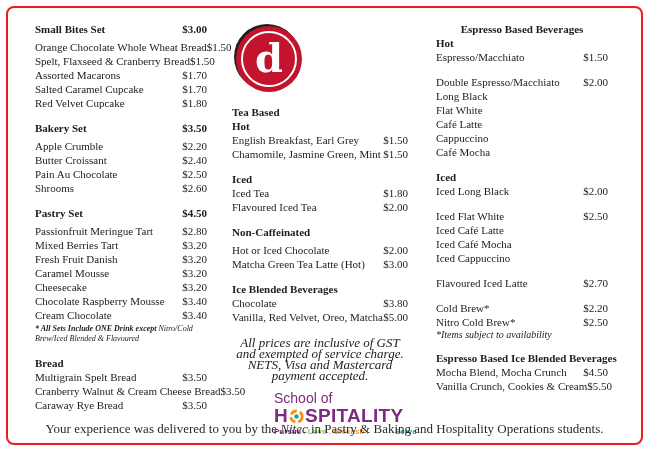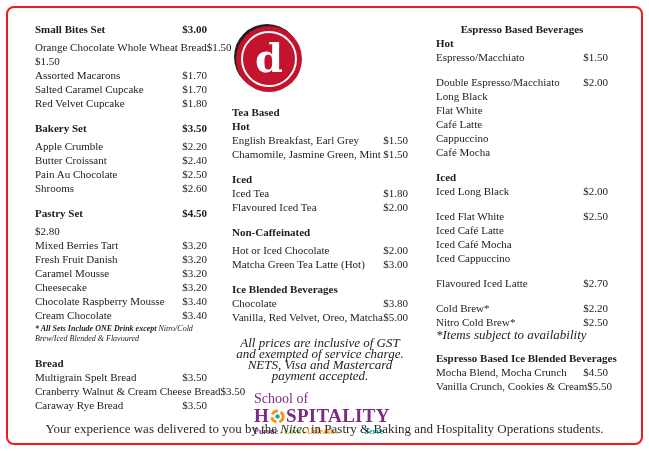--- a/index.html
+++ b/index.html
@@ -13,38 +13,38 @@
   .col-right{left:436px;top:22px;width:172px;}
   .row{display:flex;justify-content:space-between;font-size:11px;line-height:14px;}
   .row .nm{white-space:nowrap;}
   .row.header{font-weight:bold;}
   .row.bold{font-weight:bold;}
   .row.center{font-weight:bold;justify-content:center;white-space:nowrap;}
   .gap{height:11px;}
   .space{height:4px;}
   .fn{font-size:8px;font-style:italic;line-height:10px;margin-top:2px;margin-bottom:1px;}
   .fn .b{font-weight:bold;}
-  .note{font-size:13px;font-style:italic;line-height:11px;}
+  .note{font-size:10px;font-style:italic;line-height:11px;}
   
   .logo-block{margin-bottom:13px;}
   .logo-circle{position:relative;width:66px;height:66px;border-radius:50%;
         background:#c3132d;margin:2px 0 4px 4px;box-shadow:-2px -2px 0 0 #1f1f1f;}
   .logo-ring{position:absolute;left:5px;top:5px;right:5px;bottom:5px;
         border:2.5px solid #ffffff;border-radius:50%;}
   .logo-d{position:absolute;left:0;top:0;width:100%;height:100%;
         display:flex;align-items:center;justify-content:center;
         color:#ffffff;font-family:"DejaVu Serif",serif;font-weight:bold;
         font-size:40px;padding-bottom:4px;box-sizing:border-box;}
   .wordmark{font-family:"Liberation Sans",sans-serif;font-size:17px;letter-spacing:1.5px;white-space:nowrap;}
   .wordmark .deli{font-weight:bold;color:#3a4147;}
   .wordmark .catessen{font-weight:normal;color:#c2343a;}
   
   .gst-note{margin-top:13px;text-align:center;font-style:italic;font-size:13px;line-height:11px;}
   
-  .school-logo{margin:10px 0 0 22px;font-family:Liberation Serif, serif;width:130px;}
+  .school-logo{margin:10px 0 0 42px;font-family:Liberation Sans, sans-serif;width:130px;}
   .school-of{color:#7c2b83;font-size:14px;line-height:15px;}
   .hospitality{color:#7c2b83;font-weight:bold;font-size:19px;line-height:20px;
         display:flex;align-items:center;letter-spacing:0.3px;}
   .o-icon{display:inline-flex;margin:0 1px;}
   .tagline{font-size:8px;font-weight:bold;margin-top:1px;white-space:nowrap;}
   .tagline .dot{color:#f7941d;}
   
   .footer{position:absolute;left:0;right:0;bottom:14px;text-align:center;
         font-size:13px;color:#2a2a2a;}
 </style>
@@ -58,20 +58,21 @@
       <div class="row header">
         <span class="nm">Small Bites Set</span>
         <span class="price">$3.00</span>
       </div>
       <div class="space"></div>
       <div class="row item">
         <span class="nm">Orange Chocolate Whole Wheat Bread</span>
         <span class="price">$1.50</span>
       </div>
       <div class="row item">
+        <span class="nm">Spelt, Flaxseed &amp; Cranberry Bread</span>
         <span class="price">$1.50</span>
       </div>
       <div class="row item">
         <span class="nm">Assorted Macarons</span>
         <span class="price">$1.70</span>
       </div>
       <div class="row item">
         <span class="nm">Salted Caramel Cupcake</span>
         <span class="price">$1.70</span>
       </div>
@@ -101,20 +102,21 @@
         <span class="nm">Shrooms</span>
         <span class="price">$2.60</span>
       </div>
       <div class="gap"></div>
       <div class="row header">
         <span class="nm">Pastry Set</span>
         <span class="price">$4.50</span>
       </div>
       <div class="space"></div>
       <div class="row item">
+        <span class="nm">Passionfruit Meringue Tart</span>
         <span class="price">$2.80</span>
       </div>
       <div class="row item">
         <span class="nm">Mixed Berries Tart</span>
         <span class="price">$3.20</span>
       </div>
       <div class="row item">
         <span class="nm">Fresh Fruit Danish</span>
         <span class="price">$3.20</span>
       </div>

